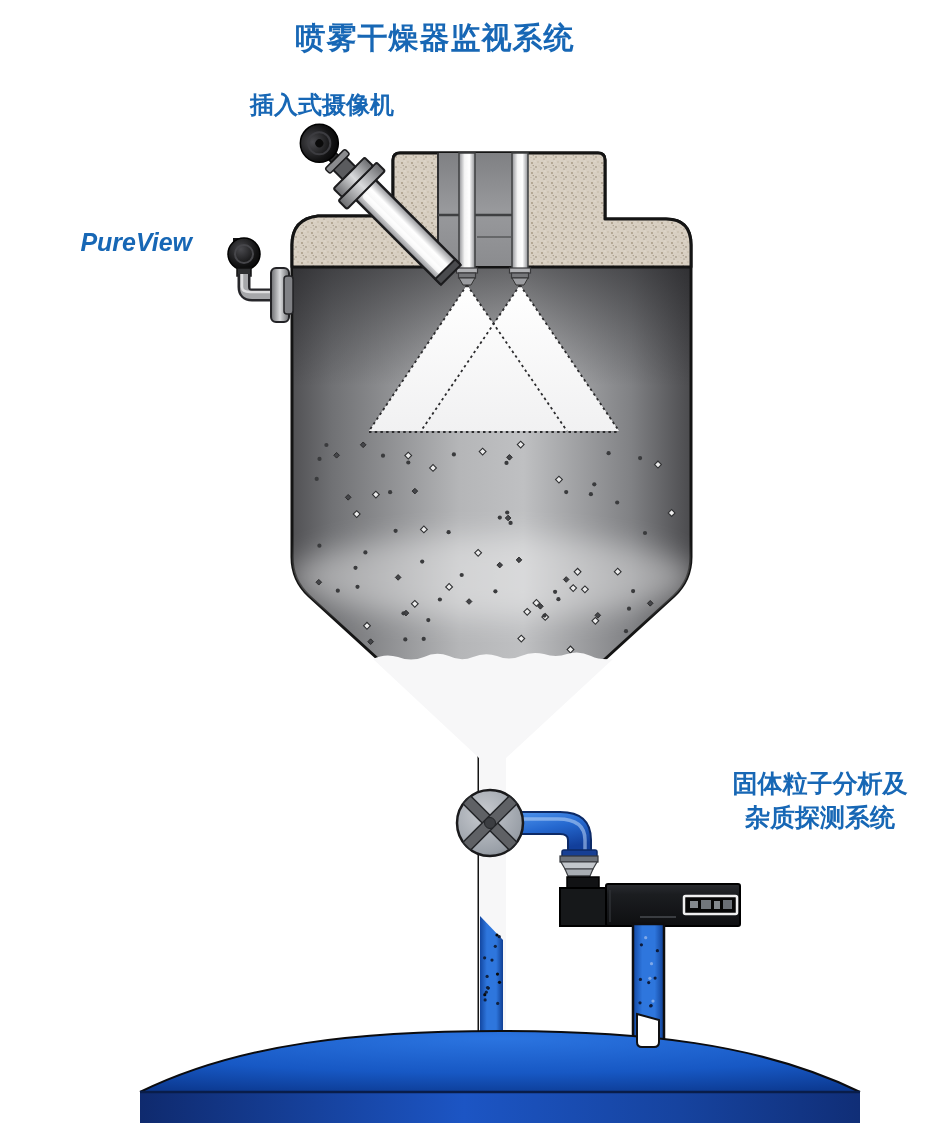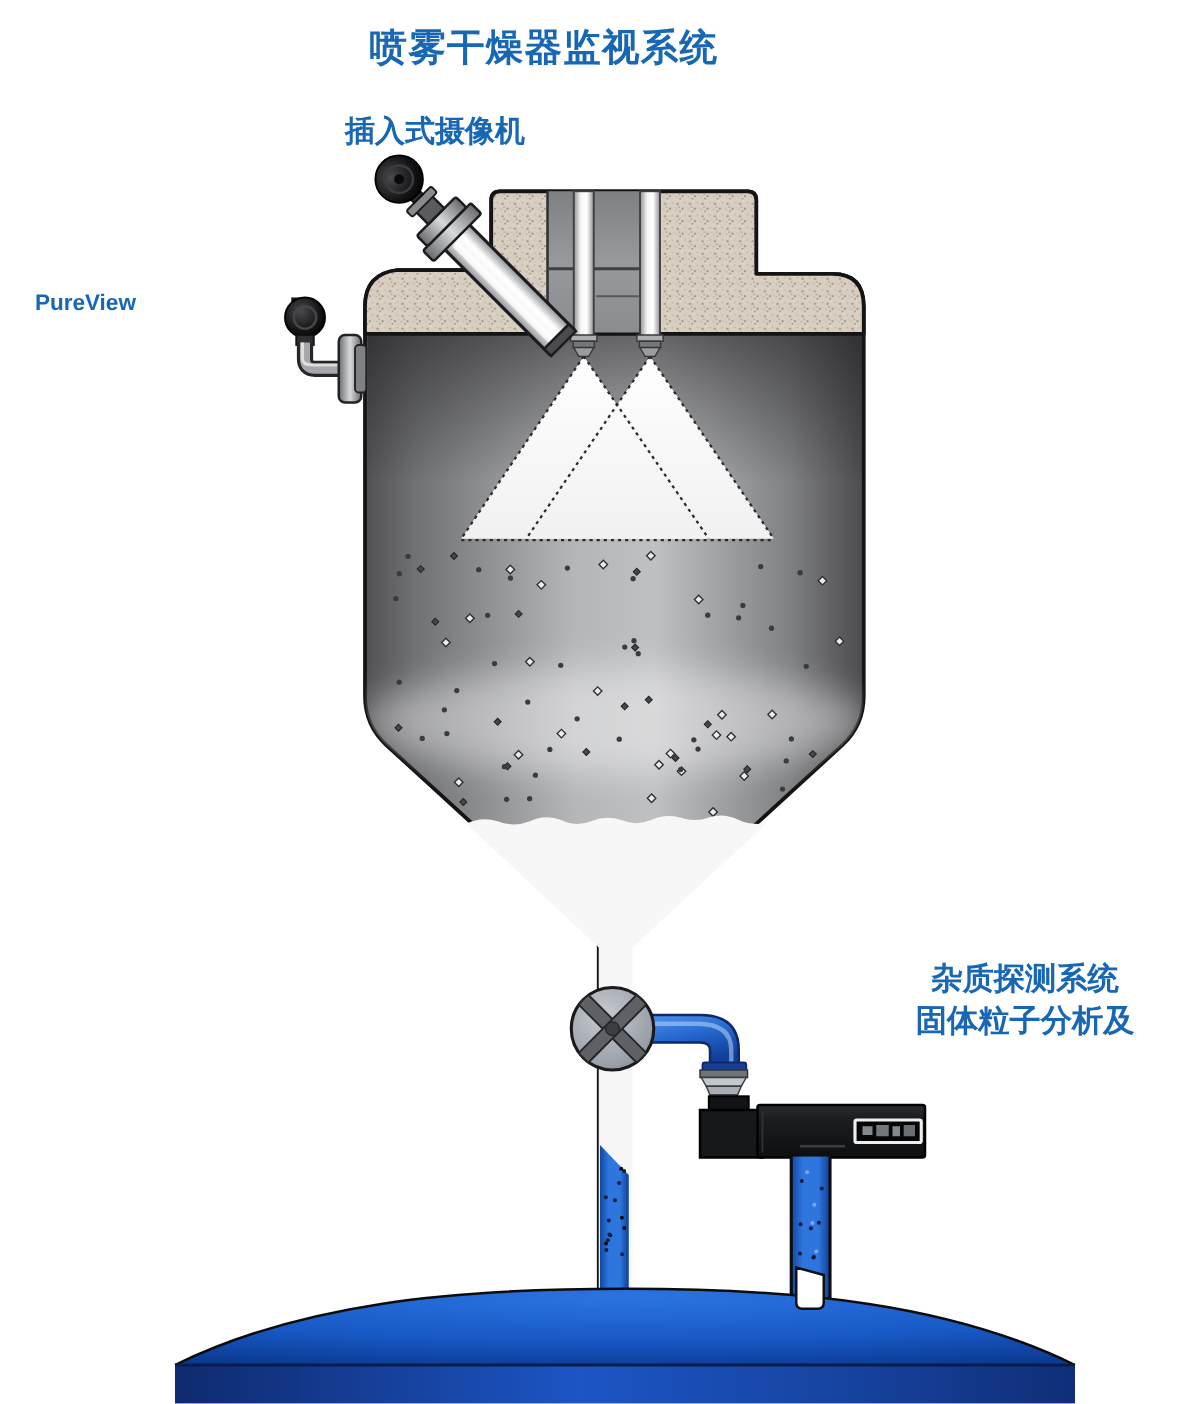--- a/index.html
+++ b/index.html
@@ -1,21 +1,21 @@
 <!DOCTYPE html>
 <html><head>
 <meta charset="utf-8">
 <style>
   html,body{margin:0;padding:0;background:#ffffff;}
   #stage{position:relative;width:947px;height:1123px;background:#fff;overflow:hidden;
          font-family:"Liberation Sans", sans-serif;}
   .lbl{position:absolute;color:var(--label-blue,#1767b5);font-weight:700;}
   #title{left:0;top:18px;width:870px;text-align:center;font-size:30px;letter-spacing:1px;}
-  #camera-label{left:250px;top:89px;font-size:24px;margin-left:26px;}
-  #lighting-label{left:28px;top:226px;width:164px;text-align:left;font-size:18px;line-height:33px;}
+  #camera-label{left:250px;top:89px;font-size:24px;}
+  #lighting-label{left:28px;top:226px;width:164px;text-align:right;font-size:25px;line-height:33px;font-style:italic;}
   #analyzer-label{left:698px;top:766px;width:244px;text-align:center;font-size:25px;line-height:34px;}
   svg{position:absolute;left:0;top:0;}
 </style>
 </head>
 <body>
 
 <div id="stage" style="--label-blue: #1767b5;">
 
   <svg width="947" height="1123" viewBox="0 0 947 1123">
     <defs>
@@ -341,16 +341,16 @@
 
     <path d="M637,1014 L659,1020 L659,1042 Q659,1047 654,1047 L642,1047 Q637,1047 637,1042 Z" fill="#ffffff" stroke="#101012" stroke-width="2"></path>
   </svg>
 
   <div class="lbl" id="title">喷雾干燥器监视系统</div>
   <div class="lbl" id="camera-label">插入式摄像机</div>
   <div class="lbl" id="lighting-label">
     <div>PureView</div>
   </div>
   <div class="lbl" id="analyzer-label">
+    <div>固体粒子分析及</div>
     <div>杂质探测系统</div>
-    <div>固体粒子分析及</div>
   </div>
 </div>
 
 </body></html>

